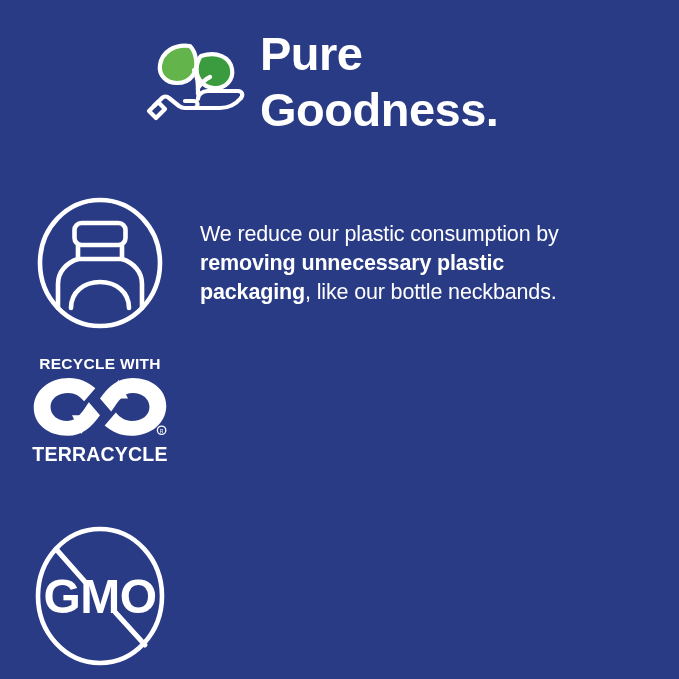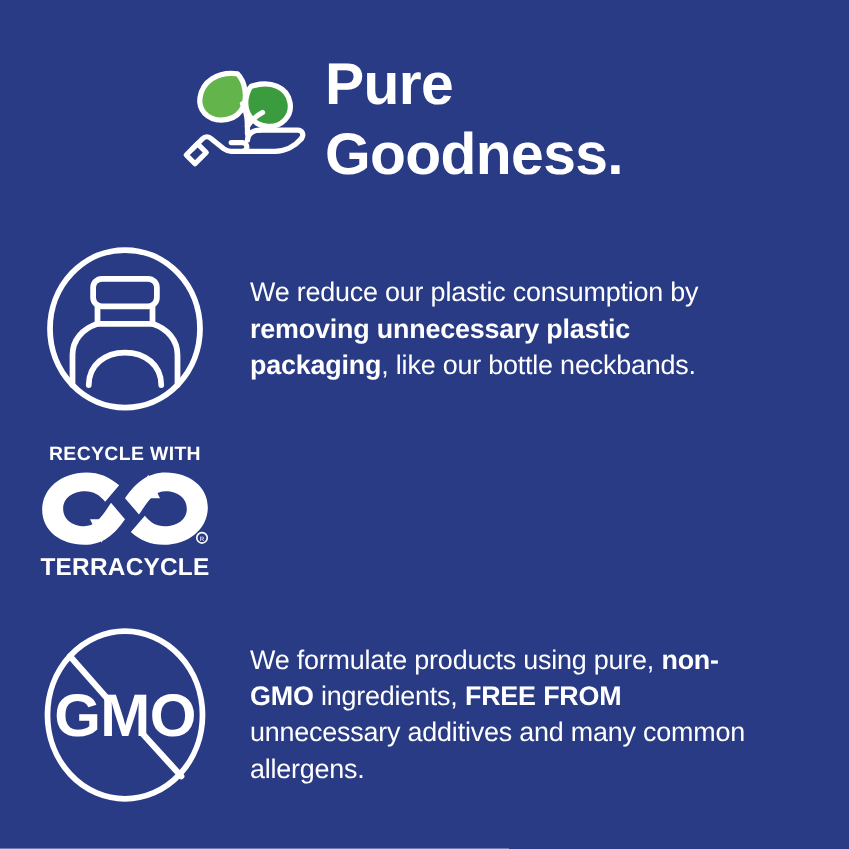--- a/index.html
+++ b/index.html
@@ -26,21 +26,20 @@
     left: 0;
     top: 26px;
     width: 679px;
     height: 125px;
     display: flex;
     flex-direction: row;
     align-items: flex-start;
     justify-content: flex-start;
     padding-left: 146px;
     box-sizing: border-box;
-    margin-top: 13px;
   }
   .logo-mark {
     width: 104px;
     height: 104px;
     flex: 0 0 104px;
     margin-top: 6px;
   }
   .brand-title {
     margin-left: 10px;
     color: #ffffff;
@@ -81,21 +80,21 @@
     font-weight: bold;
   }
   .sup-reg {
     font-size: 12px;
     vertical-align: super;
     line-height: 0;
   }
 
   #feature-1 { top: 196px; height: 134px; }
   #feature-2 { top: 345px; height: 130px; }
-  #feature-3 { top: 496px; height: 152px; }
+  #feature-3 { top: 520px; height: 152px; }
 
   
   .tc-badge {
     width: 150px;
     display: flex;
     flex-direction: column;
     align-items: center;
     justify-content: center;
   }
   .tc-top-label {
@@ -228,18 +227,15 @@
         <svg viewBox="0 0 142 146" width="142" height="146" aria-hidden="true">
           <ellipse cx="71" cy="73" rx="62" ry="67" fill="none" stroke="#ffffff" stroke-width="4.6"></ellipse>
 
           <line x1="27" y1="26" x2="57" y2="60" stroke="#ffffff" stroke-width="5" stroke-linecap="round"></line>
 
           <line x1="86" y1="89" x2="116" y2="122" stroke="#ffffff" stroke-width="5" stroke-linecap="round"></line>
           <text x="71" y="90" text-anchor="middle" font-family="Liberation Sans, sans-serif" font-weight="bold" font-size="48" fill="#ffffff" letter-spacing="-0.5">GMO</text>
         </svg>
       </div>
     </div>
-    <div class="feature-text">
-      <span>We formulate products using pure, </span><b>non-GMO</b><span> ingredients, </span><b>FREE FROM</b><span> unnecessary additives and many common allergens.</span>
-    </div>
   </div>
 
 </div>
 
 </body></html>

